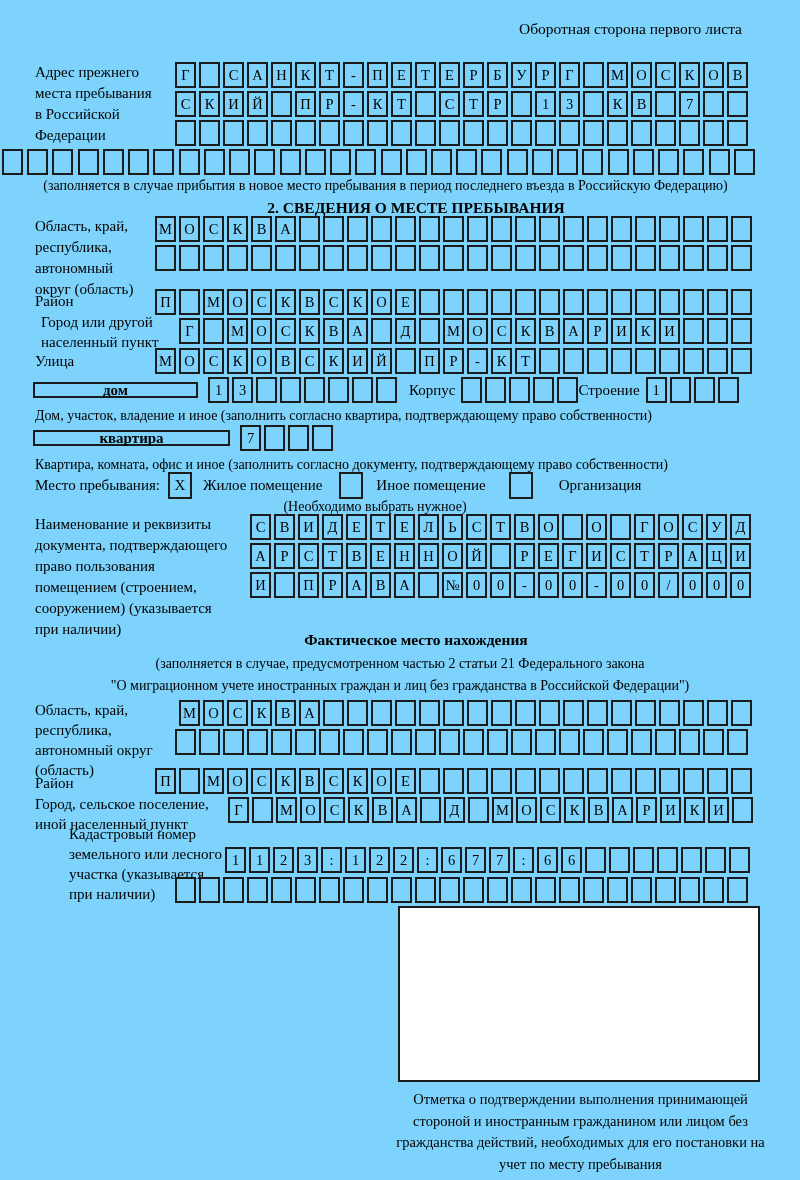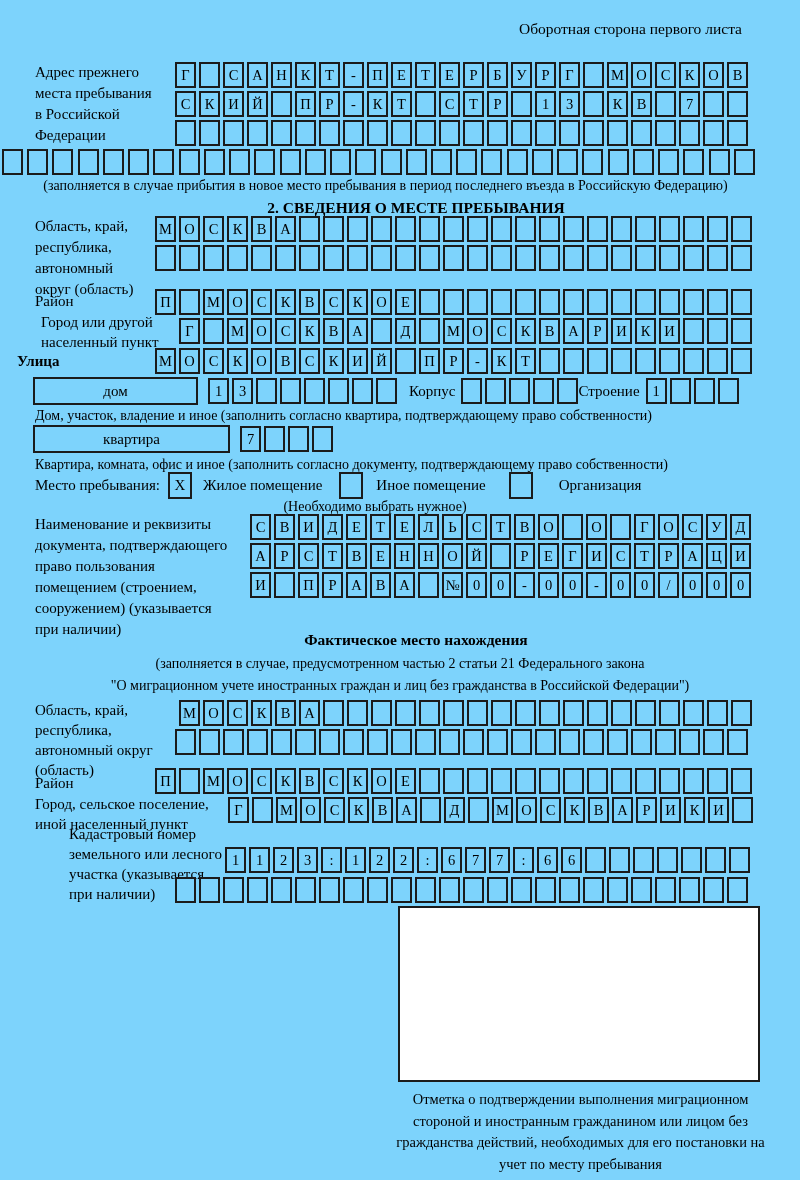--- a/index.html
+++ b/index.html
@@ -12,22 +12,22 @@
   .boxrow { position:absolute; display:flex; gap:3px; }
   .grid-inline { display:flex; gap:3px; }
   .cell { flex:0 0 21px; width:21px; height:26px; border:2px solid #1b1b1b;
           display:flex; align-items:center; justify-content:center;
           font-size:14.5px; line-height:1; }
   .spread { justify-content:space-between; gap:0; }
   .title { position:absolute; left:0; width:100%; text-align:center; font-weight:bold; font-size:15.5px;padding-left:32px; }
   .cnote { position:absolute; font-size:14px; text-align:center; }
   .caption { position:absolute; font-size:14px; }
   .inline-row { position:absolute; display:flex; align-items:center; }
-  .widebox { border:2px solid #1b1b1b; height:28px; display:flex; align-items:center;
-             justify-content:center; font-size:15px; }
+  .widebox { border:2px solid #1b1b1b; height:16px; display:flex; align-items:center;
+             justify-content:center; font-size:15px;font-weight:bold; }
   .cbox { width:24px; height:27px; border:2px solid #1b1b1b; display:flex; align-items:center;
           justify-content:center; font-size:15px; flex:0 0 24px; }
   .opt { font-size:15px; }
   .stamp-box { position:absolute; border:2px solid #1b1b1b; background:#fff; }
 </style>
 </head>
 <body>
 
 <div class="page">
 
@@ -261,21 +261,21 @@
       <span class="cell">А</span>
       <span class="cell">Р</span>
       <span class="cell">И</span>
       <span class="cell">К</span>
       <span class="cell">И</span>
       <span class="cell"></span>
       <span class="cell"></span>
       <span class="cell"></span>
     </div>
 
-  <div class="flabel" style="left:17px; top:351px;font-weight:bold;">Улица</div>
+  <div class="flabel" style="left:35px; top:351px;">Улица</div>
   <div class="boxrow" style="left:155px; top:348px;">
       <span class="cell">М</span>
       <span class="cell">О</span>
       <span class="cell">С</span>
       <span class="cell">К</span>
       <span class="cell">О</span>
       <span class="cell">В</span>
       <span class="cell">С</span>
       <span class="cell">К</span>
       <span class="cell">И</span>
@@ -591,15 +591,15 @@
       <span class="cell"></span>
       <span class="cell"></span>
       <span class="cell"></span>
       <span class="cell"></span>
       <span class="cell"></span>
       <span class="cell"></span>
       <span class="cell"></span>
     </div>
 
   <div class="stamp-box" style="left:398px; top:906px; width:362px; height:176px;"></div>
-  <div class="cnote" style="left:393px; top:1089px; width:375px; font-size:14.5px; line-height:21.5px;">Отметка о подтверждении выполнения миграционном стороной и иностранным гражданином или лицом без гражданства действий, необходимых для его постановки на учет по месту пребывания</div>
+  <div class="cnote" style="left:393px; top:1089px; width:375px; font-size:14.5px; line-height:21.5px;">Отметка о подтверждении выполнения принимающей стороной и иностранным гражданином или лицом без гражданства действий, необходимых для его постановки на учет по месту пребывания</div>
 
 </div>
 
 </body></html>

